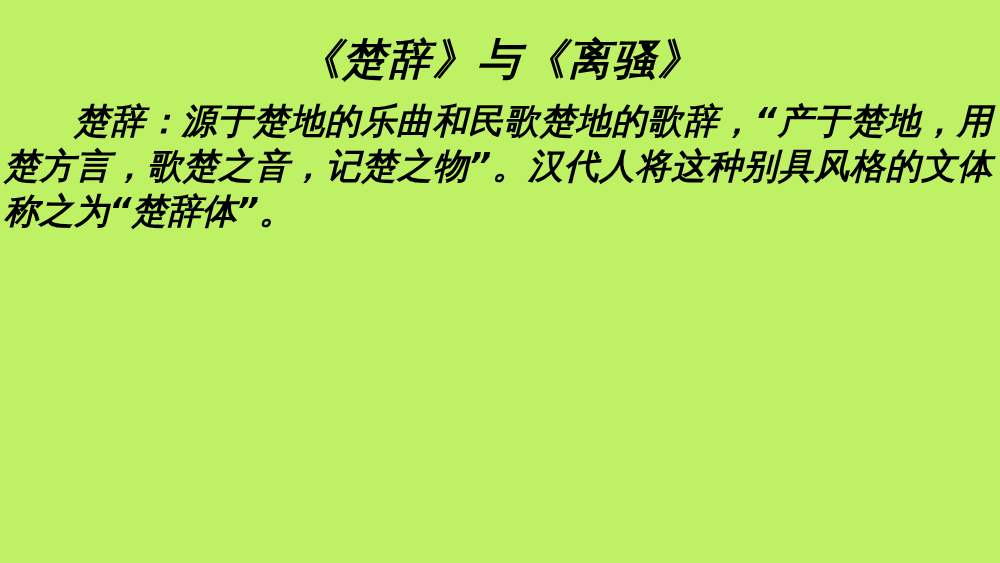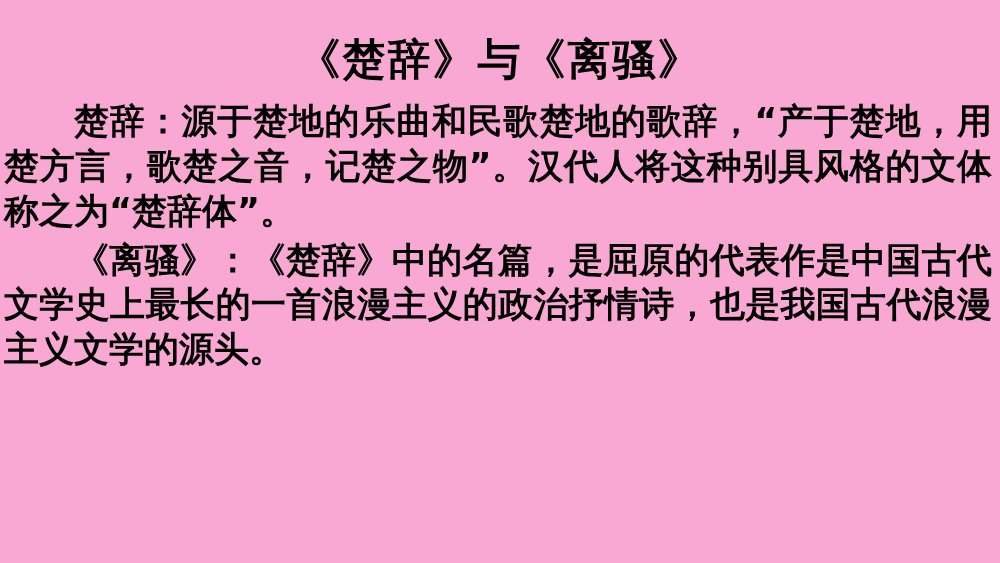--- a/index.html
+++ b/index.html
@@ -12,21 +12,22 @@
     height: 563px;
     overflow: hidden;
     font-family: "DejaVu Sans", "Liberation Sans", sans-serif;
     color: #000000;
   }
   .slide {
     position: relative;
     width: 1000px;
     height: 563px;
     box-sizing: border-box;
-    background: #f9a8d4;
+    background: #bef264;
+    font-style: italic;
   }
   .slide-title {
     text-align: center;
     font-size: 43px;
     font-weight: 700;
     letter-spacing: 2px;
     line-height: 1.1;
     margin: 0;
     padding-top: 36px;
     white-space: nowrap;
@@ -57,16 +58,15 @@
 </style>
 </head>
 <body>
 
 <div class="slide">
 
   <h1 class="slide-title">《楚辞》与《离骚》</h1>
 
   <div class="body-block">
     <p class="para indent p2">楚辞：源于楚地的乐曲和民歌楚地的歌辞，“产于楚地，用楚方言，歌楚之音，记楚之物”。汉代人将这种别具风格的文体称之为“楚辞体”。</p>
-    <p class="para indent p3">《离骚》：《楚辞》中的名篇，是屈原的代表作是中国古代文学史上最长的一首浪漫主义的政治抒情诗，也是我国古代浪漫主义文学的源头。</p>
   </div>
 
 </div>
 
 </body></html>

